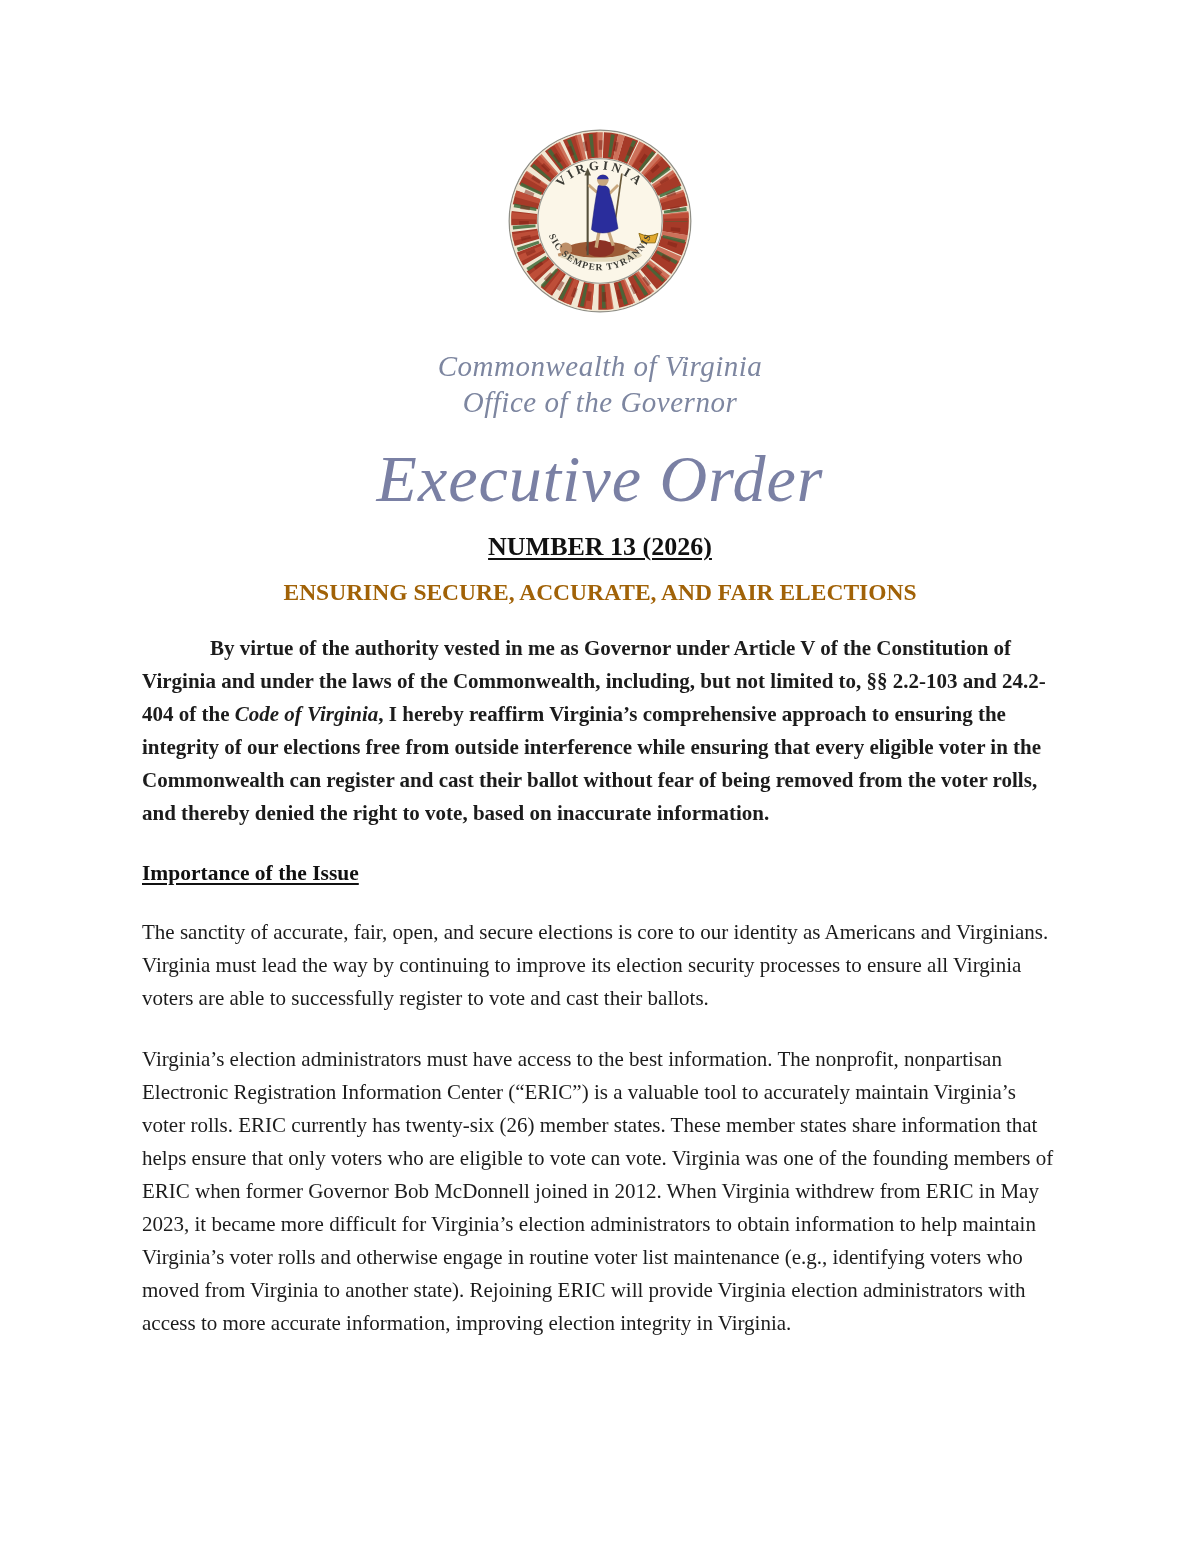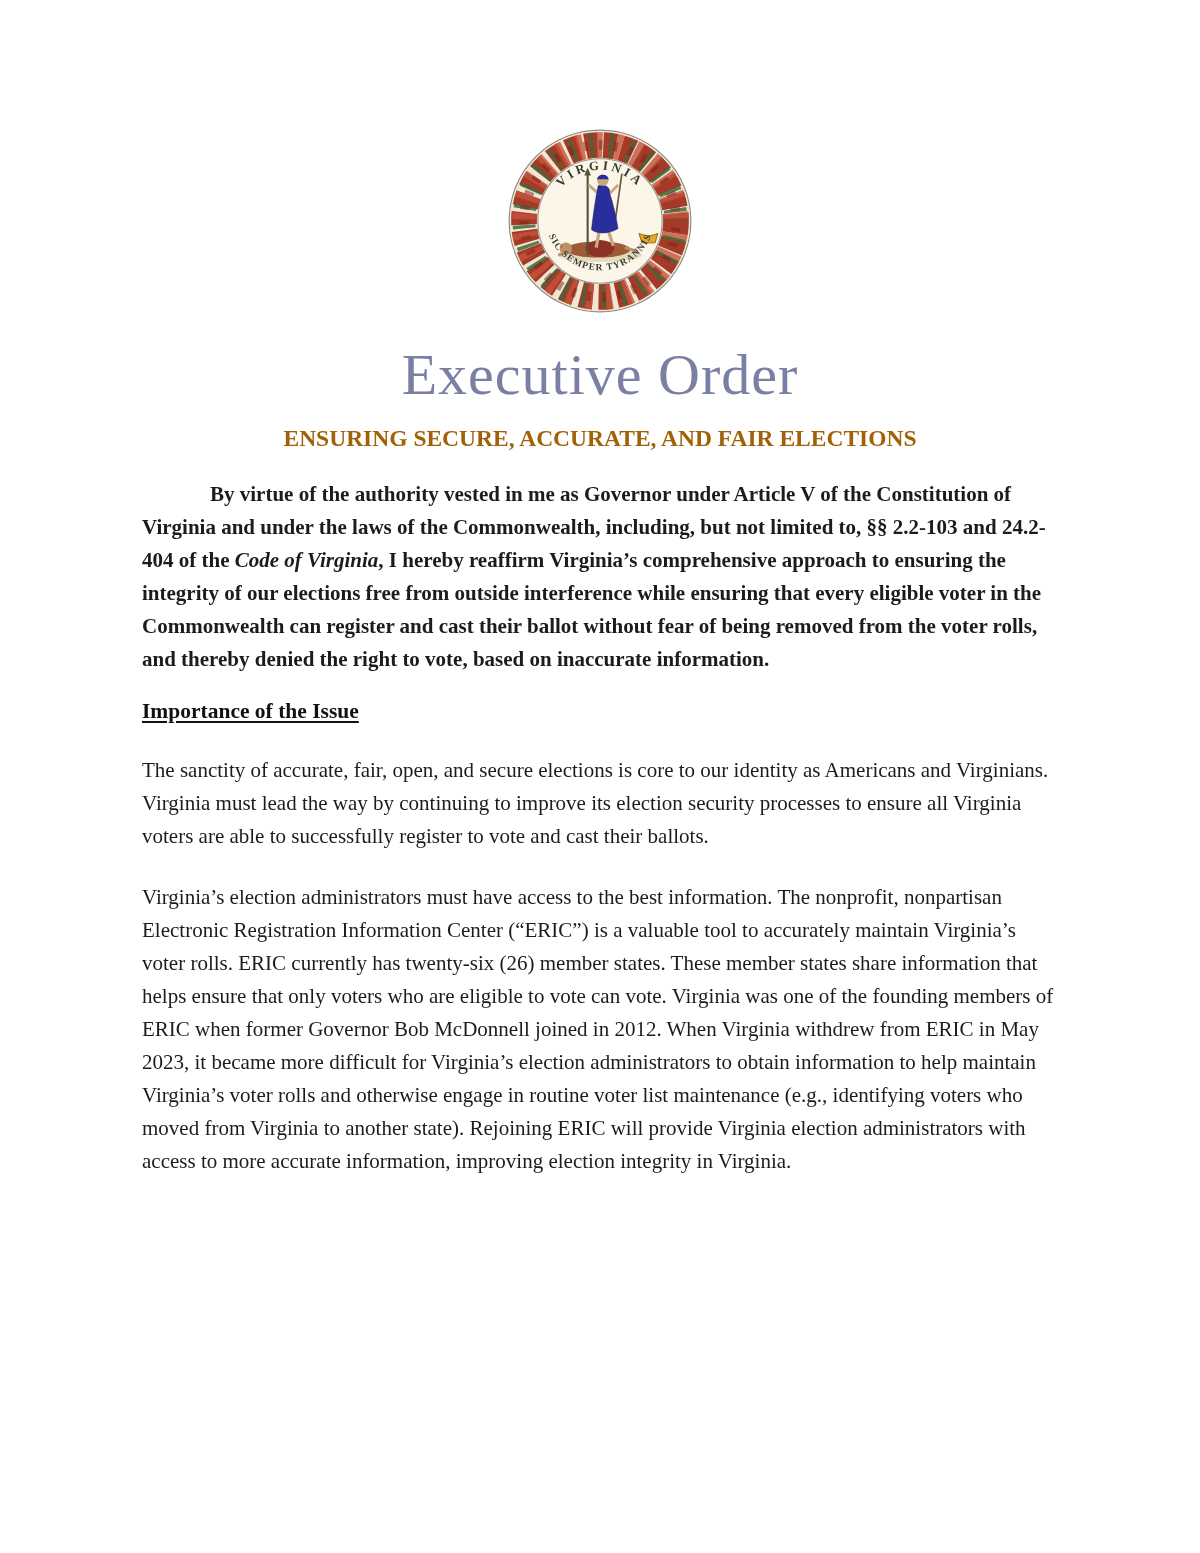--- a/index.html
+++ b/index.html
@@ -29,22 +29,23 @@
     text-align: center;
     font-style: italic;
     font-size: 29px;
     line-height: 36px;
     color: #7d86a0;
     letter-spacing: 0.5px;
   }
   .eo-title {
     margin-top: 26px;
     text-align: center;
+    font-style: italic;
     font-weight: normal;
-    font-size: 58px;
+    font-size: 66px;
     line-height: 66px;
     color: #7a80a4;
     letter-spacing: 1px;
   }
   .number-line {
     margin-top: 20px;
     text-align: center;
     font-weight: bold;
     font-size: 26px;
     line-height: 30px;
@@ -66,21 +67,21 @@
     line-height: 33px;
     color: #1c1c1c;
     text-align: left;
   }
   p.opening {
     margin-top: 26px;
     text-indent: 68px;
     font-weight: bold;
   }
   .section-heading {
-    margin-top: 20px;
+    margin-top: 28px;
     font-size: 21.5px;
     line-height: 30px;
     font-weight: bold;
     text-decoration: underline;
     text-decoration-thickness: 2px;
     text-underline-offset: 3px;
     color: #111111;
   }
   p.flowed {
     margin-top: 28px;
@@ -135,23 +136,28 @@
       <path d="M 98,63 C 106,61 111,65 110,70 C 114,82 117,96 119,108 C 110,114 96,114 91,109 C 93,93 95,77 98,63 Z" fill="#2a2d9c" stroke="#1d2070" stroke-width="0.5"></path>
       <circle cx="103" cy="57" r="6" fill="#c9a87e"></circle>
       <path d="M 96.8,56 A 6.4,6.4 0 0 1 109.2,56 Z" fill="#2a2d9c"></path>
 
       <text font-family="Liberation Serif, serif" font-size="10" font-weight="bold" fill="#3b3b35" letter-spacing="1.2">
         <textPath href="#arcBottom" startOffset="50%" text-anchor="middle">SIC SEMPER TYRANNIS</textPath>
       </text>
     </svg>
   </div>
 
+  <div class="org-block">
+    <div>Commonwealth of Virginia</div>
+    <div>Office of the Governor</div>
+  </div>
 
   <h1 class="eo-title">Executive Order</h1>
 
+  <div class="number-line">NUMBER 13 (2026)</div>
 
   <div class="subject-line">ENSURING SECURE, ACCURATE, AND FAIR ELECTIONS</div>
 
   <div class="content body-text">
 
     <p class="opening"><span>By virtue of the authority vested in me as Governor under Article V of the Constitution of Virginia and under the laws of the Commonwealth, including, but not limited to, §§ 2.2-103 and 24.2-404 of the </span><em class="cite">Code of Virginia</em><span>, I hereby reaffirm Virginia’s comprehensive approach to ensuring the integrity of our elections free from outside interference while ensuring that every eligible voter in the Commonwealth can register and cast their ballot without fear of being removed from the voter rolls, and thereby denied the right to vote, based on inaccurate information.</span></p>
 
     <h2 class="section-heading">Importance of the Issue</h2>
 
     <p class="flowed">The sanctity of accurate, fair, open, and secure elections is core to our identity as Americans and Virginians. Virginia must lead the way by continuing to improve its election security processes to ensure all Virginia voters are able to successfully register to vote and cast their ballots.</p>

